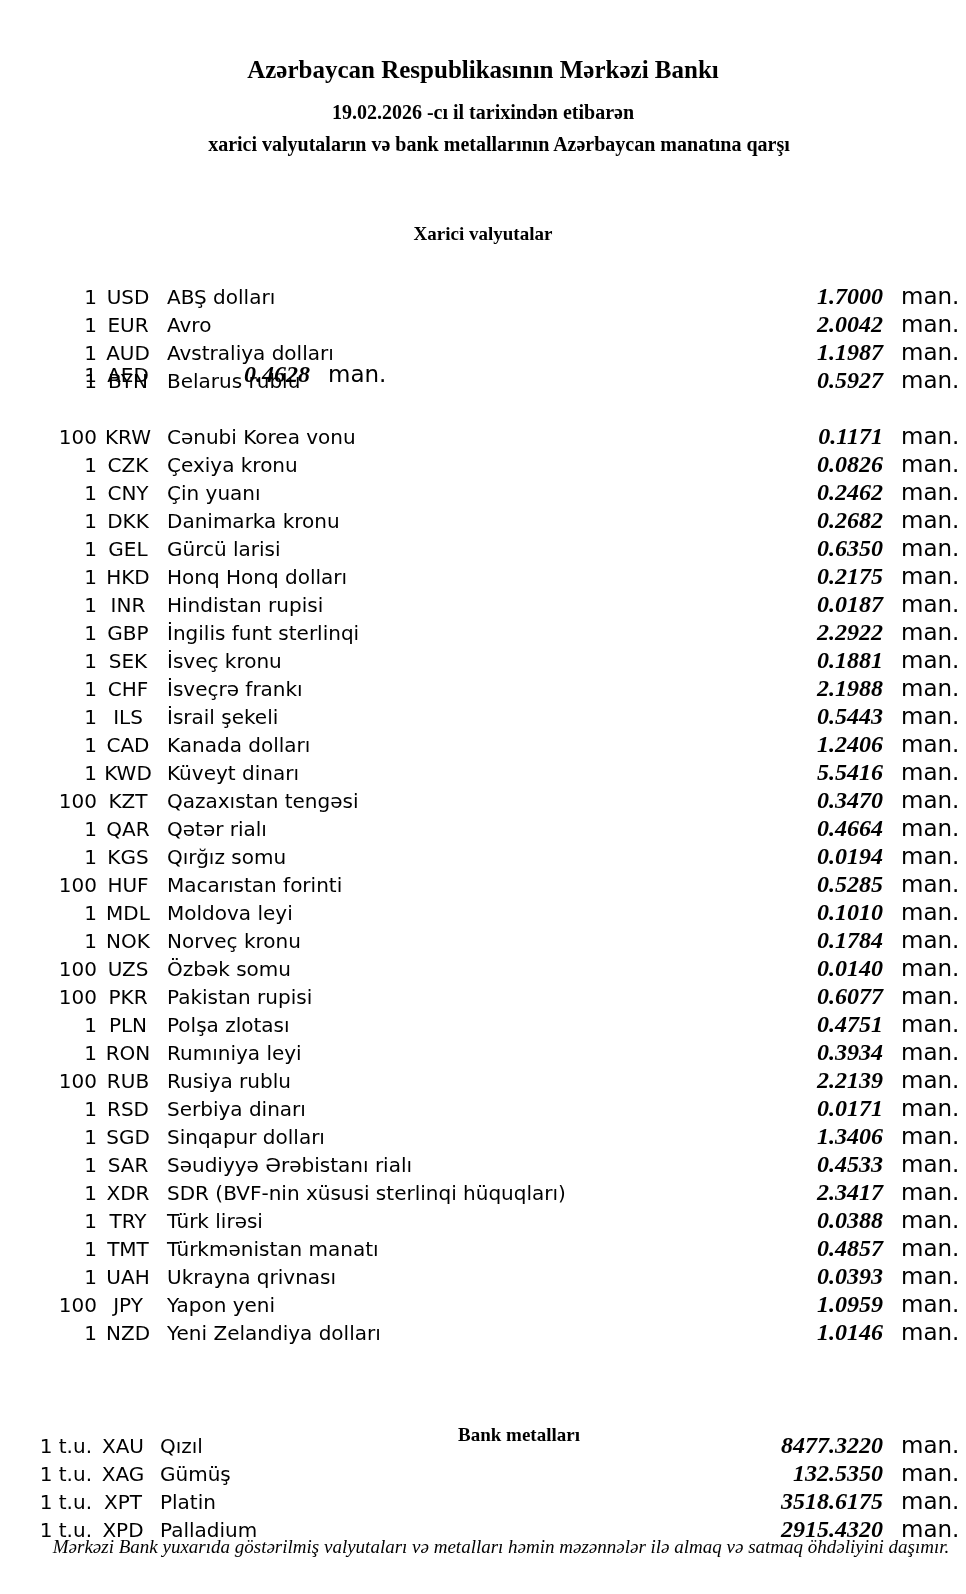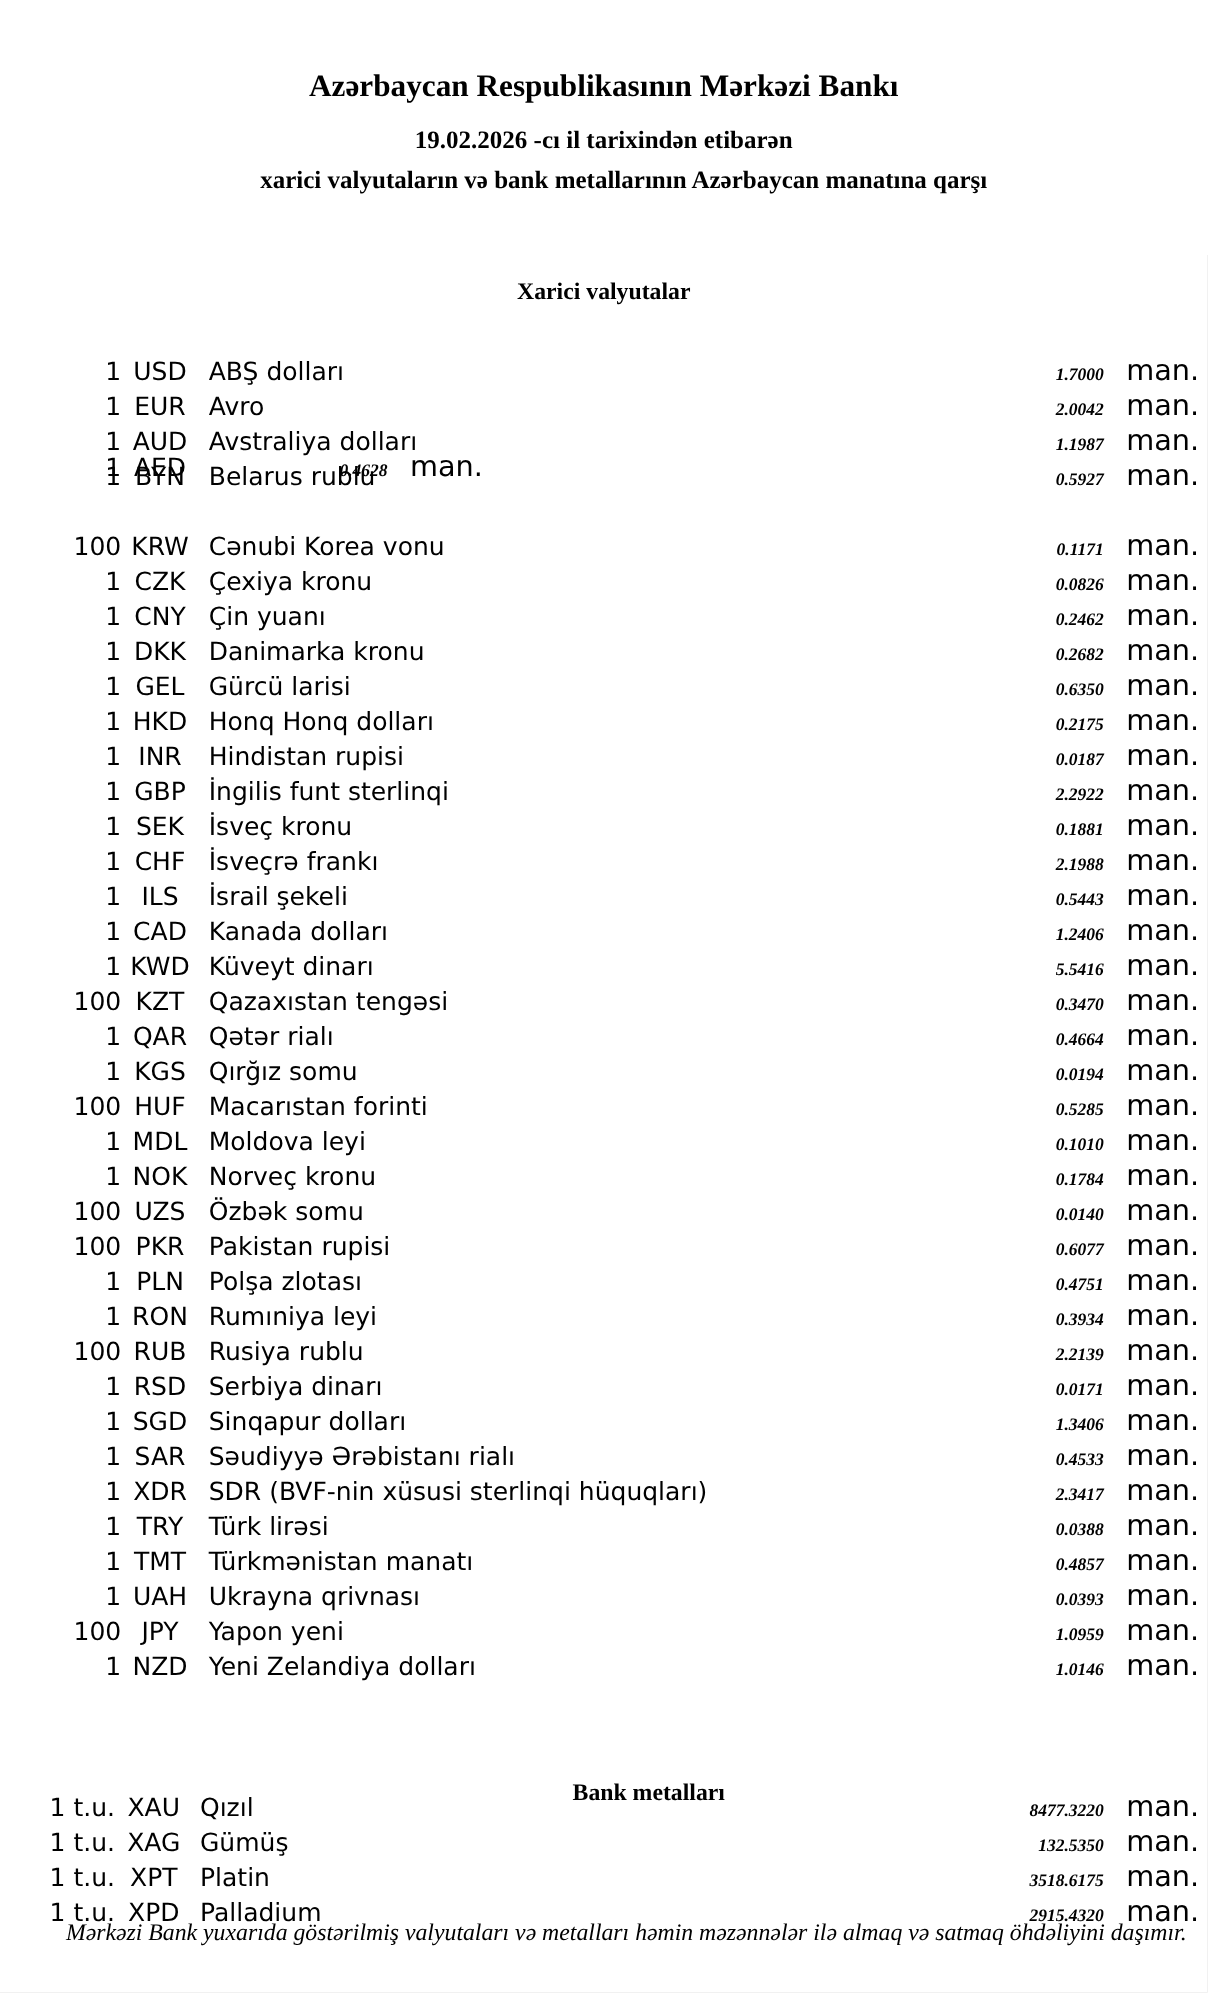--- a/index.html
+++ b/index.html
@@ -30,21 +30,21 @@
   }
   .row>span{display:block;}
   .qty{width:97px;text-align:right;font-size:20px;flex:none;}
   .metals-table .qty{width:92px;}
   .code{width:62px;text-align:center;font-size:20px;flex:none;}
   .name{flex:1;padding-left:8px;font-size:20px;overflow:hidden;margin-top:36px;}
   .metals-table .name{padding-left:6px;}
   .value{
     width:151px;text-align:right;flex:none;
     font-family:"Liberation Serif","DejaVu Serif",serif;
-    font-style:italic;font-weight:bold;font-size:14px;
+    font-style:italic;font-weight:bold;font-size:24px;
   }
   .man{
     width:83px;padding-left:18px;box-sizing:border-box;
     font-size:23px;flex:none;text-align:left;
   }
   .footer-note{
     top:1536px;
     font-family:"Liberation Serif","DejaVu Serif",serif;
     font-style:italic;font-size:19px;line-height:1.2;
     text-align:center;

